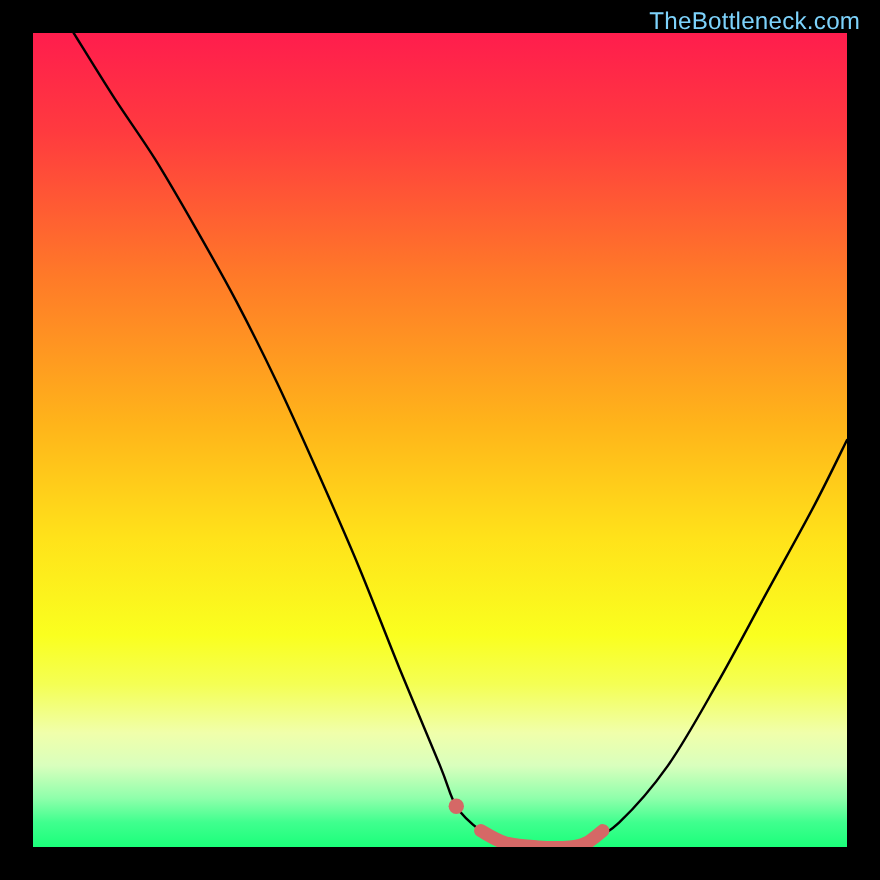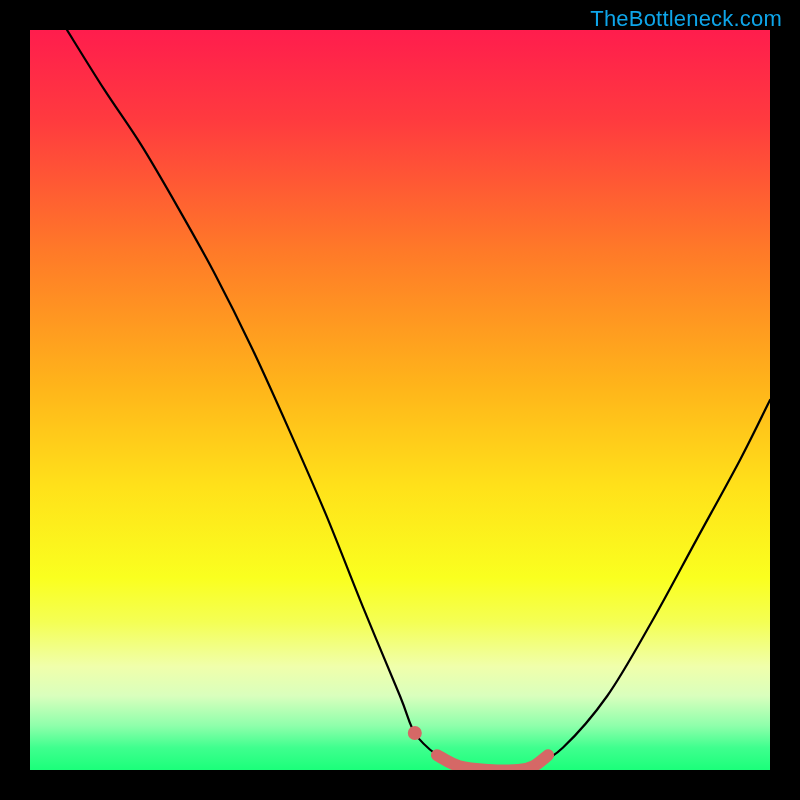--- a/index.html
+++ b/index.html
@@ -13,21 +13,21 @@
   .container {
     position: relative;
     width: 800px;
     height: 800px;
     background: #000000;
   }
   .watermark {
     position: absolute;
     top: 6px;
     right: 18px;
-    color: #0ea5e9;
+    color: #7dd3fc;
     font-family: Arial, Helvetica, sans-serif;
     font-size: 22px;
     letter-spacing: 0.2px;
     z-index: 10;
   }
   .plot-wrap {
     position: absolute;
     left: 30px;
     top: 30px;
     width: 740px;

